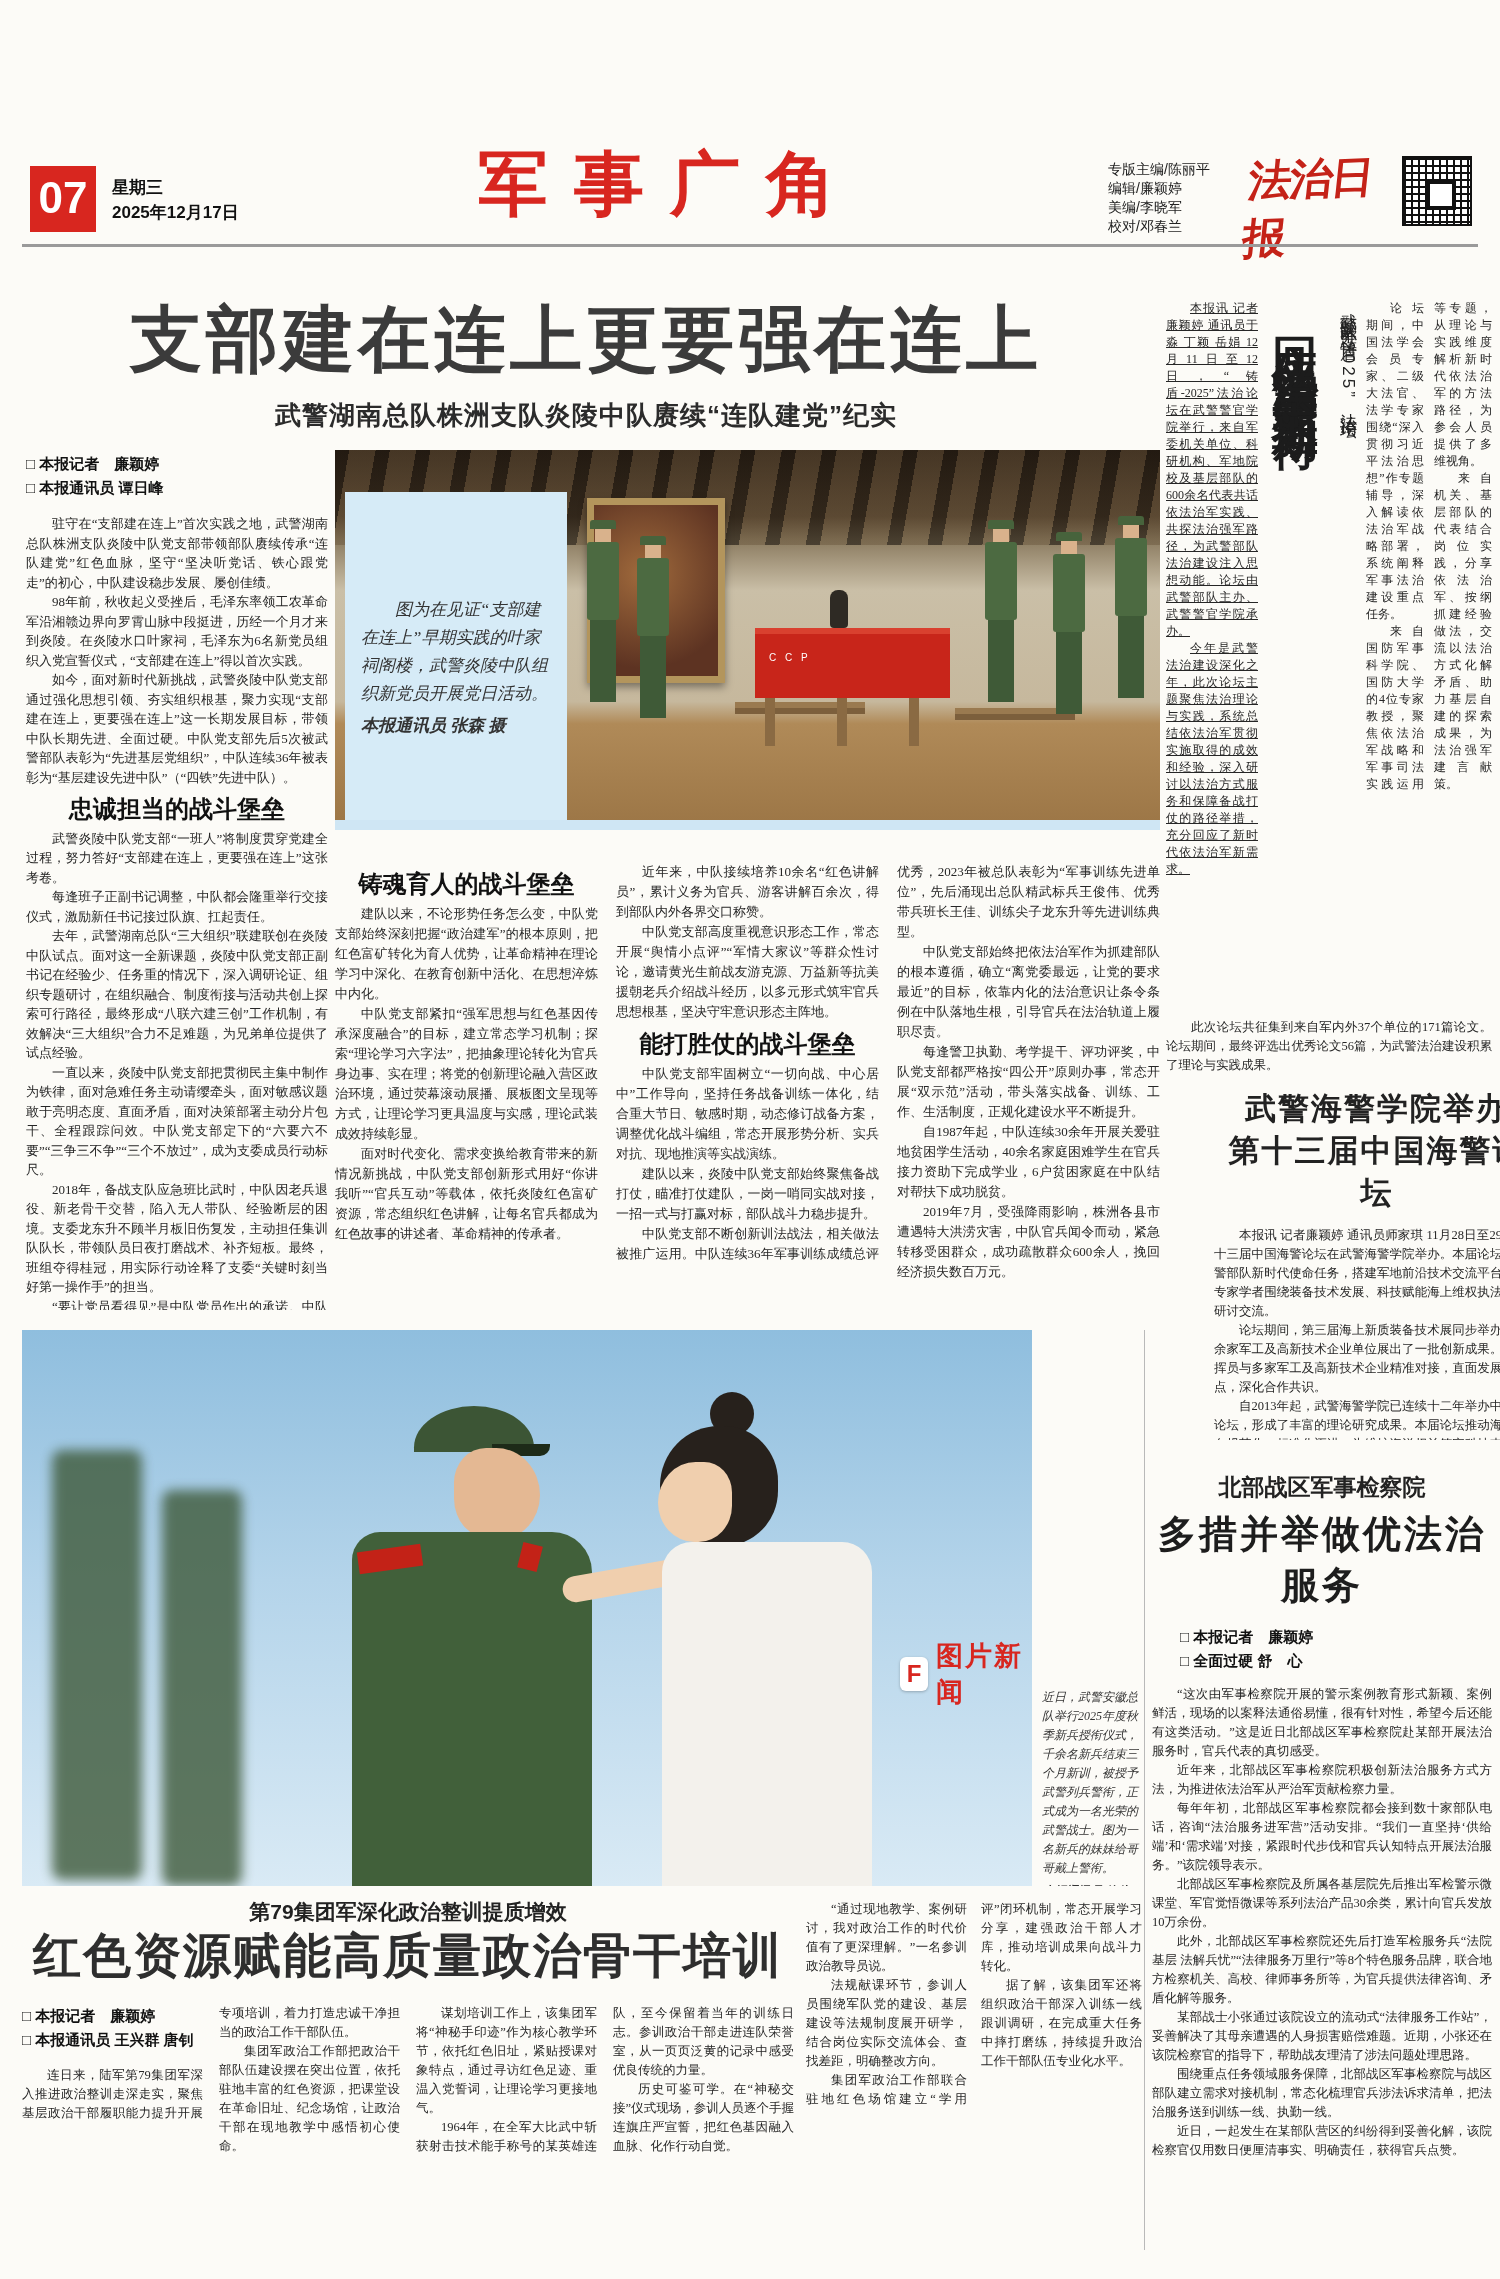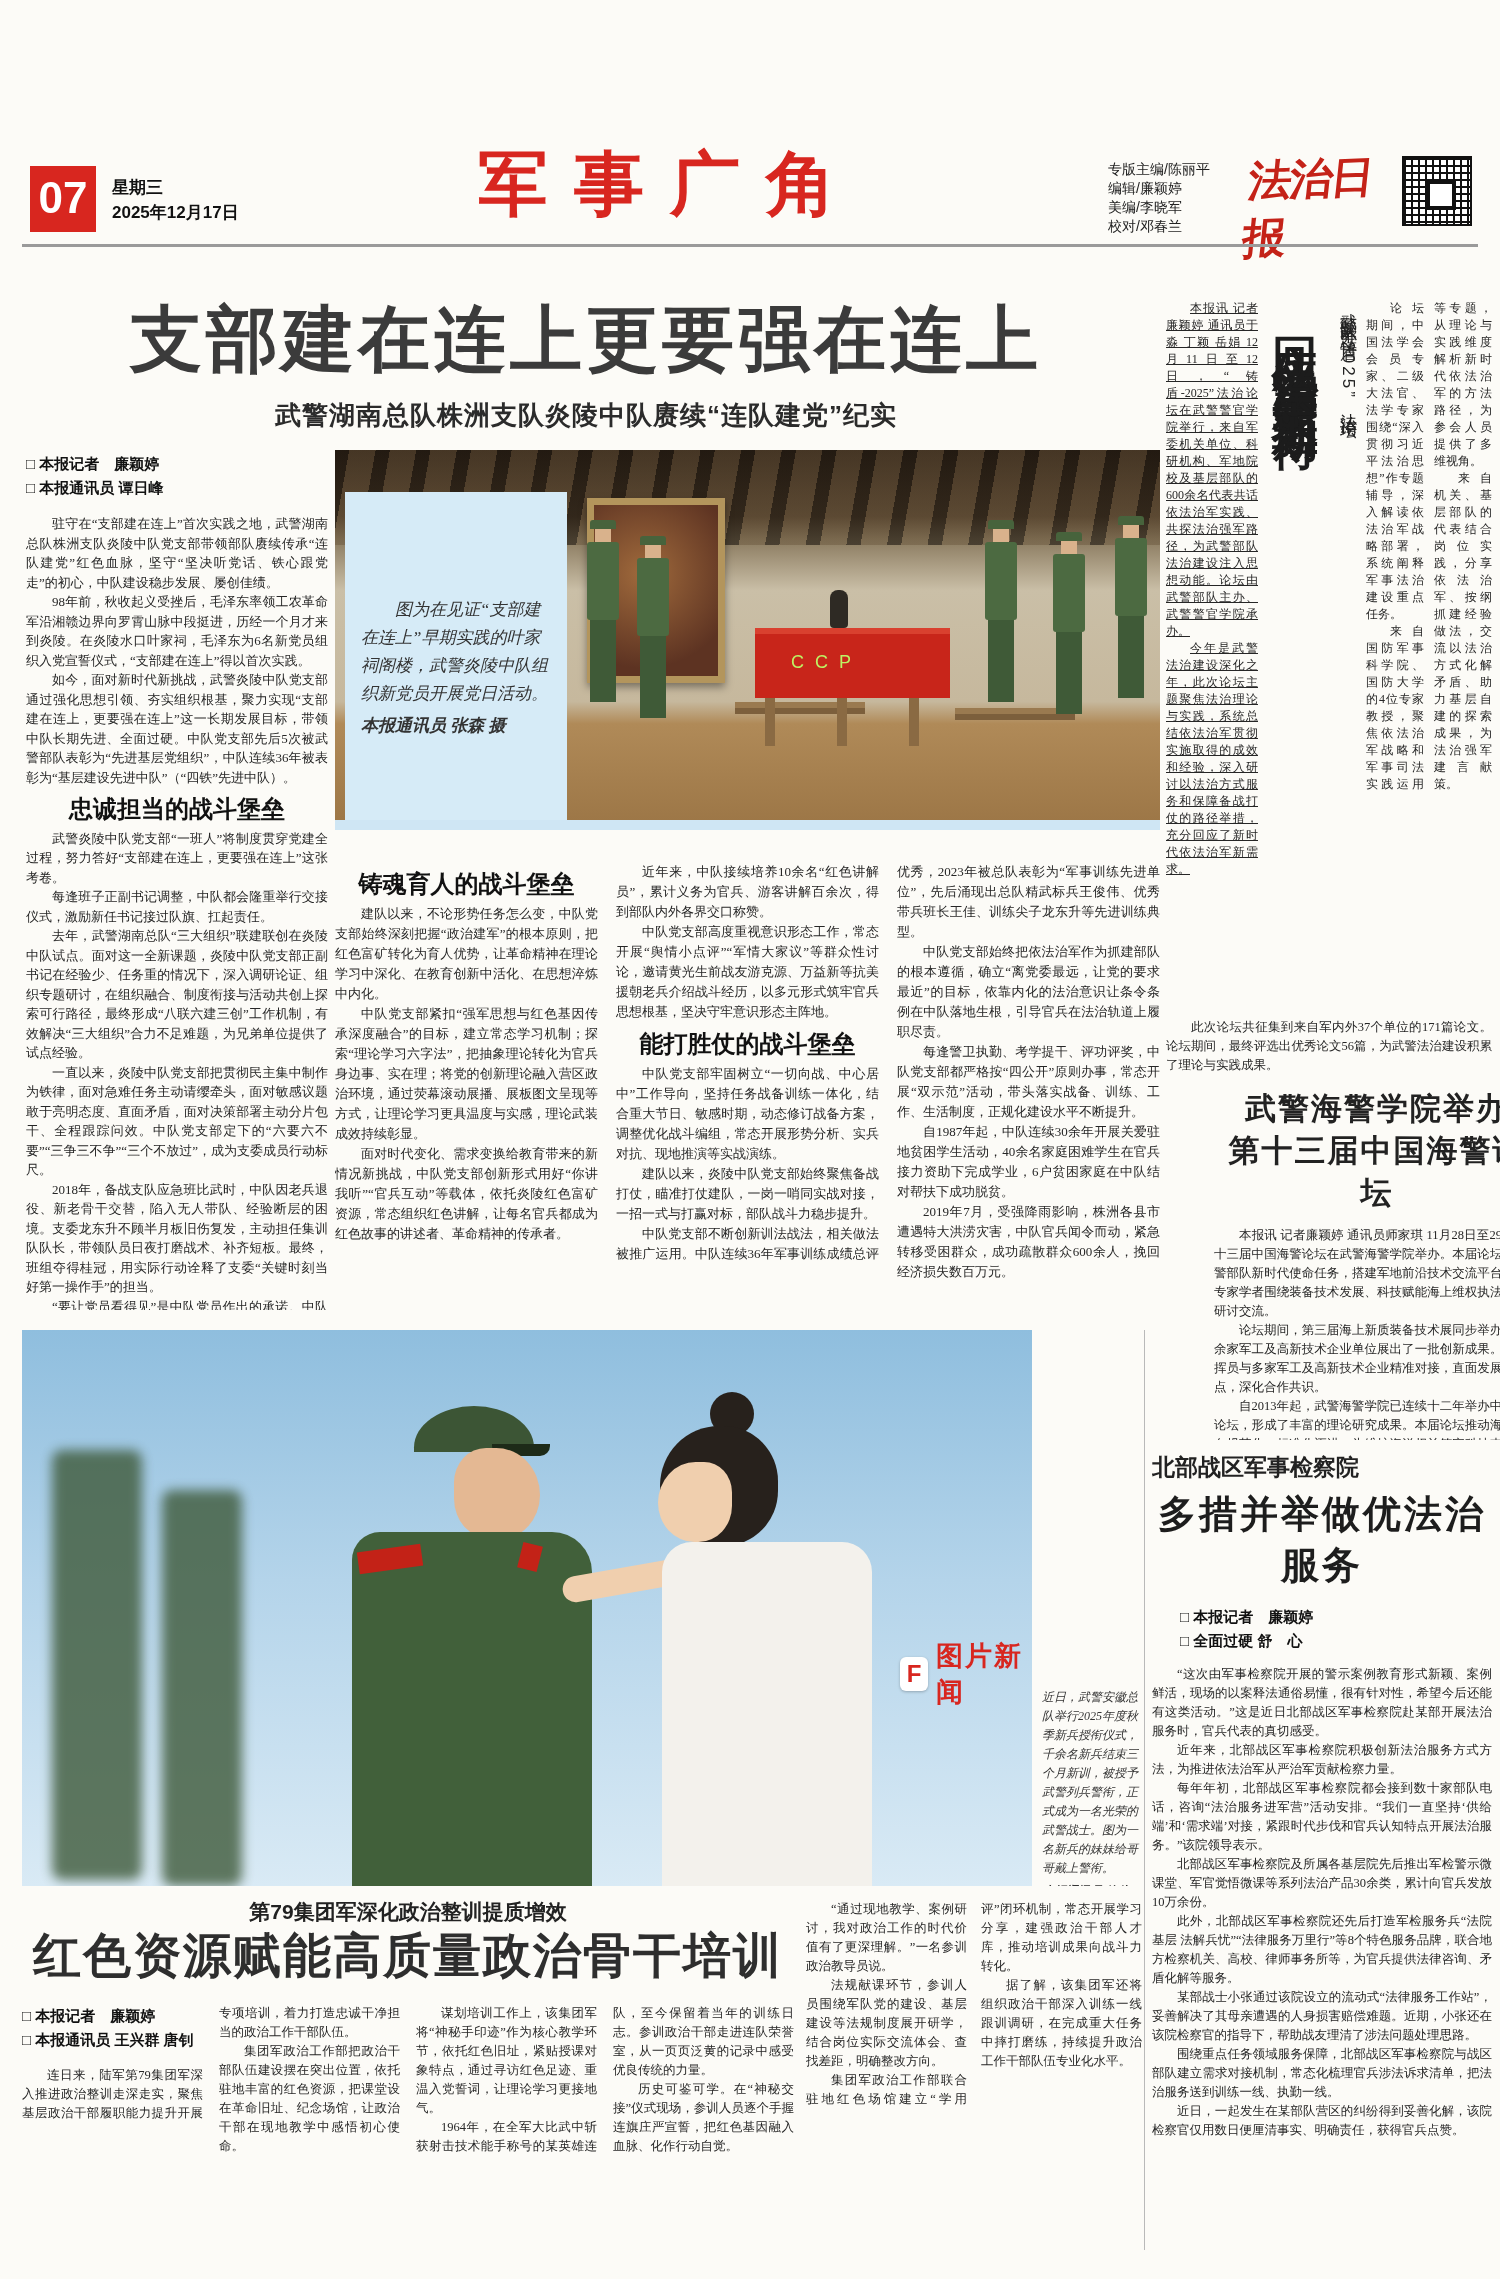--- a/index.html
+++ b/index.html
@@ -38,21 +38,21 @@
   .subhead { font-family:"Liberation Sans",sans-serif; font-weight:bold; font-size:24px; text-align:center; margin:12px 0 10px; color:#111; }
 
   .photo1 { position:absolute; left:335px; top:450px; width:825px; height:380px; overflow:hidden;
     background:linear-gradient(#3a2d20 0%, #5d4b36 18%, #8a7a5f 24%, #cabfa7 38%, #c6b89d 68%, #b08a58 74%, #9d7747 100%); border-bottom:10px solid #cfe6f4; }
   .beams { position:absolute; left:0; top:0; width:100%; height:95px;
     background:repeating-linear-gradient(100deg, rgba(15,10,5,.55) 0 14px, rgba(90,70,45,.35) 14px 40px); }
   .painting { position:absolute; left:252px; top:48px; width:138px; height:185px; background:#6f4630; border:7px solid #b3955c;
     box-shadow:0 4px 8px rgba(0,0,0,.4); background-image:radial-gradient(circle at 40% 40%, #a06a3c, #5d3322 75%); }
   .red-table { position:absolute; left:420px; top:178px; width:195px; height:70px; background:#c8251a;
     border-top:6px solid #d9402f; }
-  .red-table .flag-text { color:#bef264; font-family:"Liberation Sans",sans-serif; font-size:18px; letter-spacing:3px; padding:18px 0 0 36px; display:block; }
+  .red-table .flag-text { color:#ffffff; font-family:"Liberation Sans",sans-serif; font-size:10px; letter-spacing:3px; padding:18px 0 0 14px; display:block; }
   .table-legs { position:absolute; left:430px; top:248px; width:175px; height:48px;
     background:repeating-linear-gradient(90deg,#8a6a43 0 10px, transparent 10px 72px); }
   .bench { position:absolute; height:12px; background:#9a7a50; border-bottom:6px solid #7c5f3c; }
   .lantern { position:absolute; left:495px; top:140px; width:18px; height:38px; background:#2e2a24; border-radius:8px 8px 4px 4px; }
   .soldier { position:absolute; width:36px; }
   .soldier .cap { width:26px; height:9px; background:#47633c; margin:0 auto; border-radius:3px 3px 0 0; }
   .soldier .face { width:16px; height:13px; background:#d9b28c; margin:0 auto; }
   .soldier .torso { width:32px; height:78px; background:#4c6a41; margin:0 auto; border-radius:3px; }
   .soldier .legs { width:26px; height:82px; background:#3f5a37; margin:0 auto; }
   .cap-panel { position:absolute; left:10px; top:42px; width:222px; height:330px; background:#d6ebf7; padding:104px 16px 0 16px; }
@@ -73,21 +73,21 @@
   .sb1-body { flex:1; margin-left:6px; column-count:2; column-gap:10px; font-size:12px; line-height:17px; overflow:hidden; }
   .sb1-final { position:absolute; left:1166px; top:1018px; width:326px; height:60px; overflow:hidden; font-size:12.5px; line-height:19px; }
 
   
   .sb2 { position:absolute; left:1166px; top:1088px; width:326px; height:352px; overflow:hidden;margin-left:48px; }
   .sb2 .hl { text-align:center; font-family:"Liberation Sans",sans-serif; font-weight:bold; font-size:31px; line-height:42px; color:#222; letter-spacing:2px; }
   .sb2 .body { margin-top:12px; font-size:12.5px; line-height:19px; }
 
   
   .sb3 { position:absolute; left:1152px; top:1452px; width:340px; height:800px; overflow:hidden; }
-  .sb3 .kicker { font-family:"Liberation Sans",sans-serif; font-weight:bold; font-size:23px; color:#222; }
+  .sb3 .kicker { text-align:center; font-family:"Liberation Sans",sans-serif; font-weight:bold; font-size:23px; color:#222;margin-top:20px; }
   .sb3 .hl { text-align:center; font-family:"Liberation Sans",sans-serif; font-weight:bold; font-size:38px; letter-spacing:3px; color:#1d1d1d; margin:6px 0 14px; }
   .sb3 .bylines { margin:0 0 12px 28px; }
   .sb3 .body { font-size:12.5px; line-height:19px; }
 
   .v-rule { position:absolute; left:1144px; top:1330px; width:1px; height:920px; background:#b9b9b9; }
 
   
   .photo2 { position:absolute; left:22px; top:1330px; width:1010px; height:556px; overflow:hidden;
     background:linear-gradient(#8fbede 0%, #b4d4ea 45%, #d9eaf5 100%); }
   .bg-sold { position:absolute; filter:blur(6px); background:#3f5a3a; opacity:.8; border-radius:10px; }

